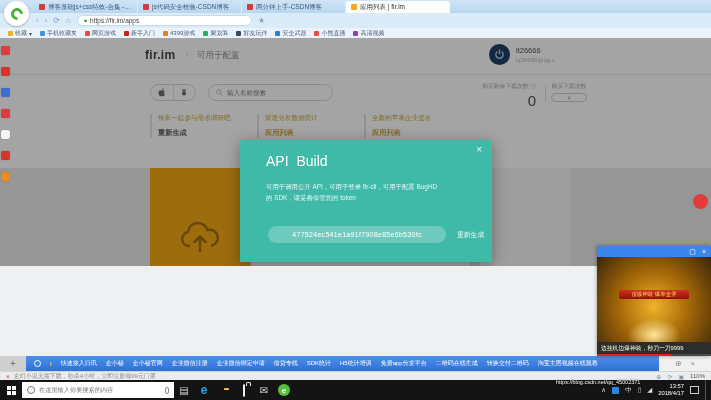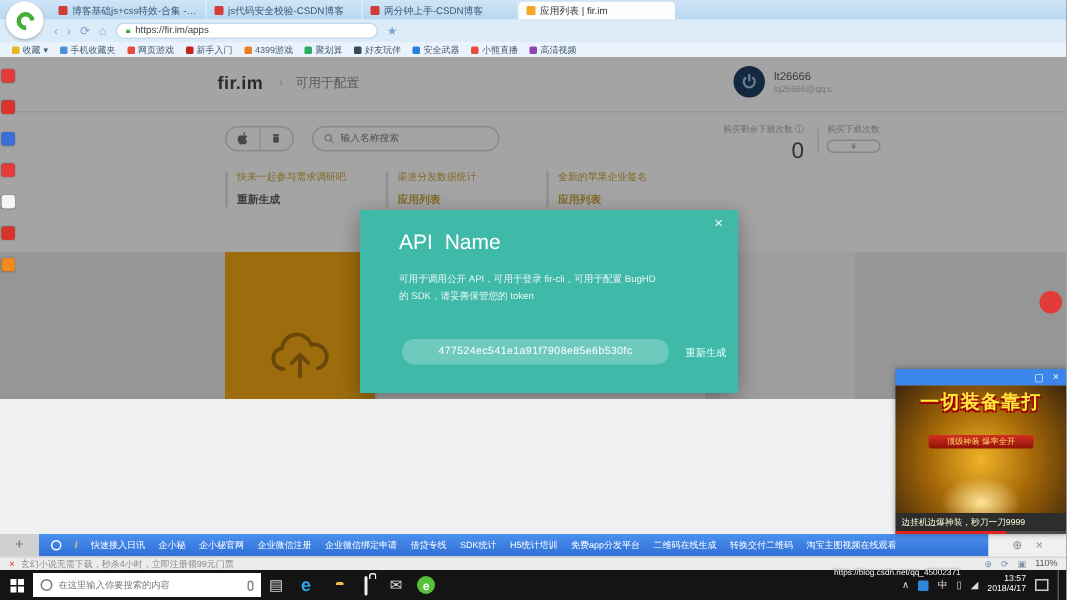--- a/index.html
+++ b/index.html
@@ -341,21 +341,21 @@
         <span class="apround">
             <span>▦</span>
           </span>
       </div>
     </div>
     <div class="rightcard"></div>
 
     <div class="dim"></div>
 
     <div class="modal">
-      <div class="mtitle">API Name</div>
+      <div class="mtitle">API Build</div>
       <div class="mclose">×</div>
       <div class="mdesc">
         <div>可用于调用公开 API，可用于登录 fir-cli，可用于配置 BugHD</div>
         <div>的 SDK，请妥善保管您的 token</div>
       </div>
       <div class="mrow">
         <span class="tokenpill">477524ec541e1a91f7908e85e6b530fc</span>
         <span class="regen">重新生成</span>
       </div>
     </div>
@@ -372,21 +372,20 @@
     <div class="redfab"></div>
   </div>
 
   <div class="vad">
     <div class="vadhead">
       <span>▢</span>
       <span>×</span>
     </div>
     <div class="vadbody">
       <div class="vadglow"></div>
-      <div class="vadtitle">一切装备靠打</div>
       <div class="vadbanner">顶级神装 爆率全开</div>
     </div>
     <div class="vadcap">边挂机边爆神装，秒刀一刀9999</div>
     <div class="vadprog">
         <div></div>
       </div>
   </div>
 
   <div class="lbar">
     <div class="lplus">+</div>

